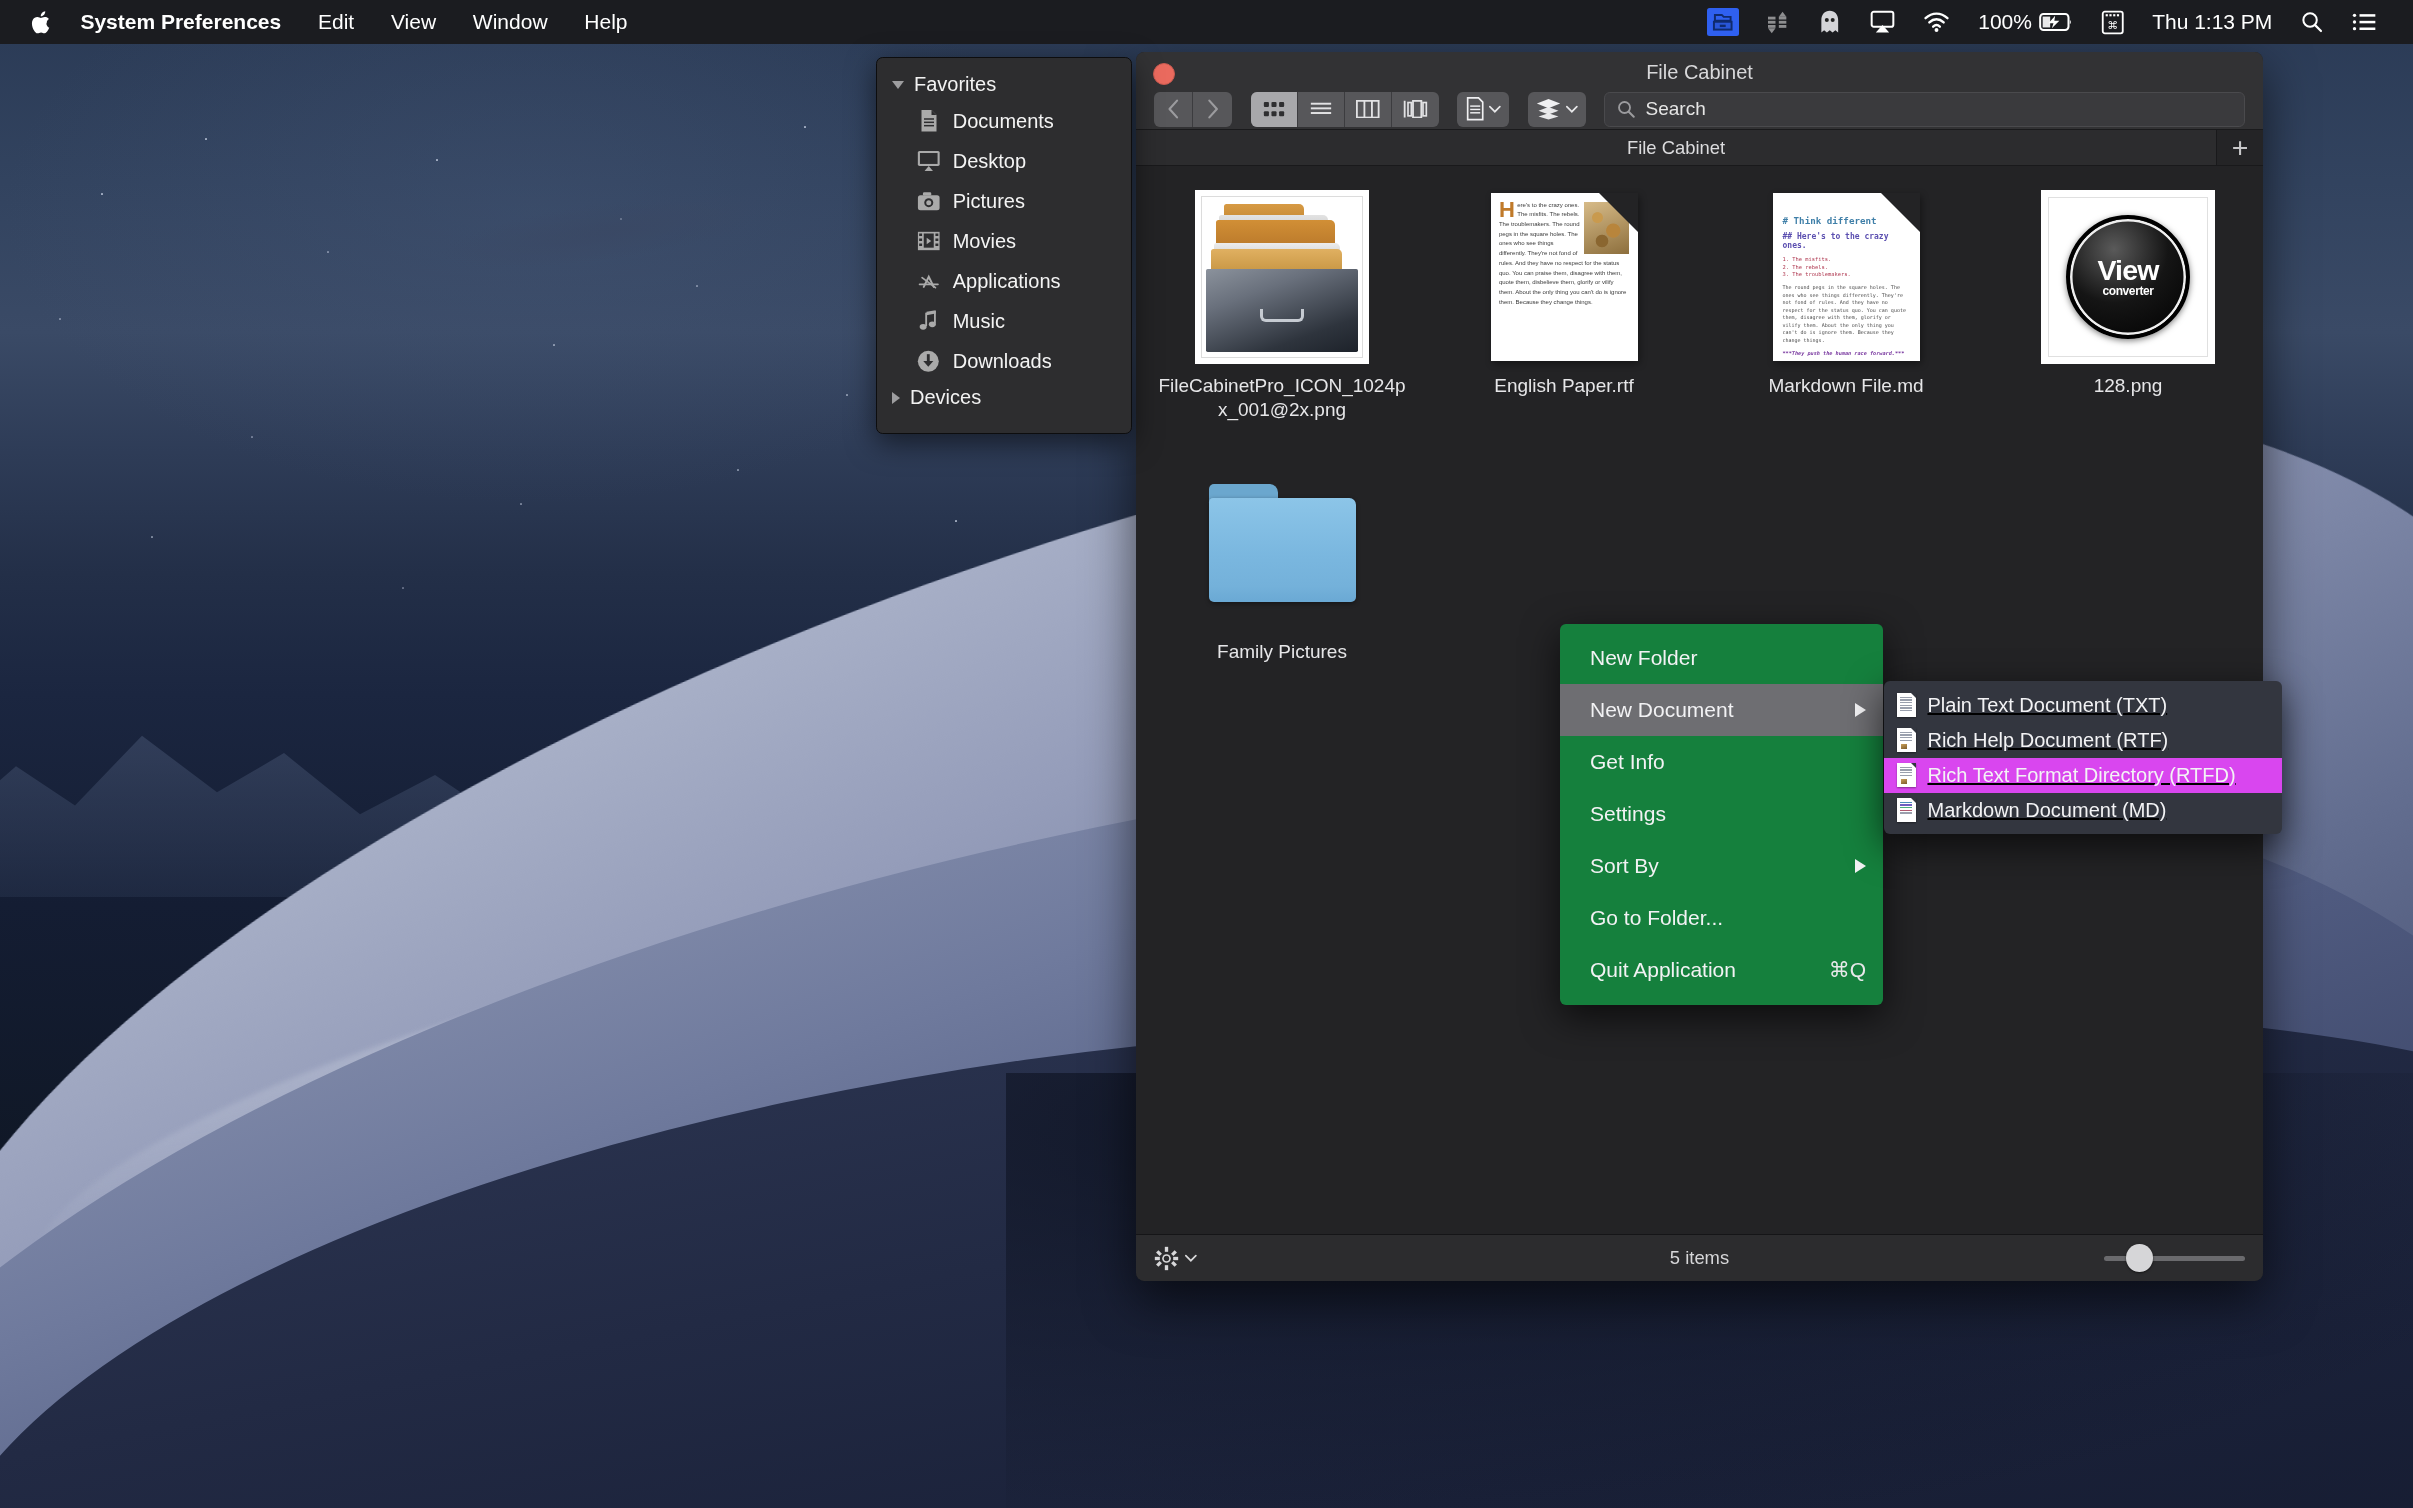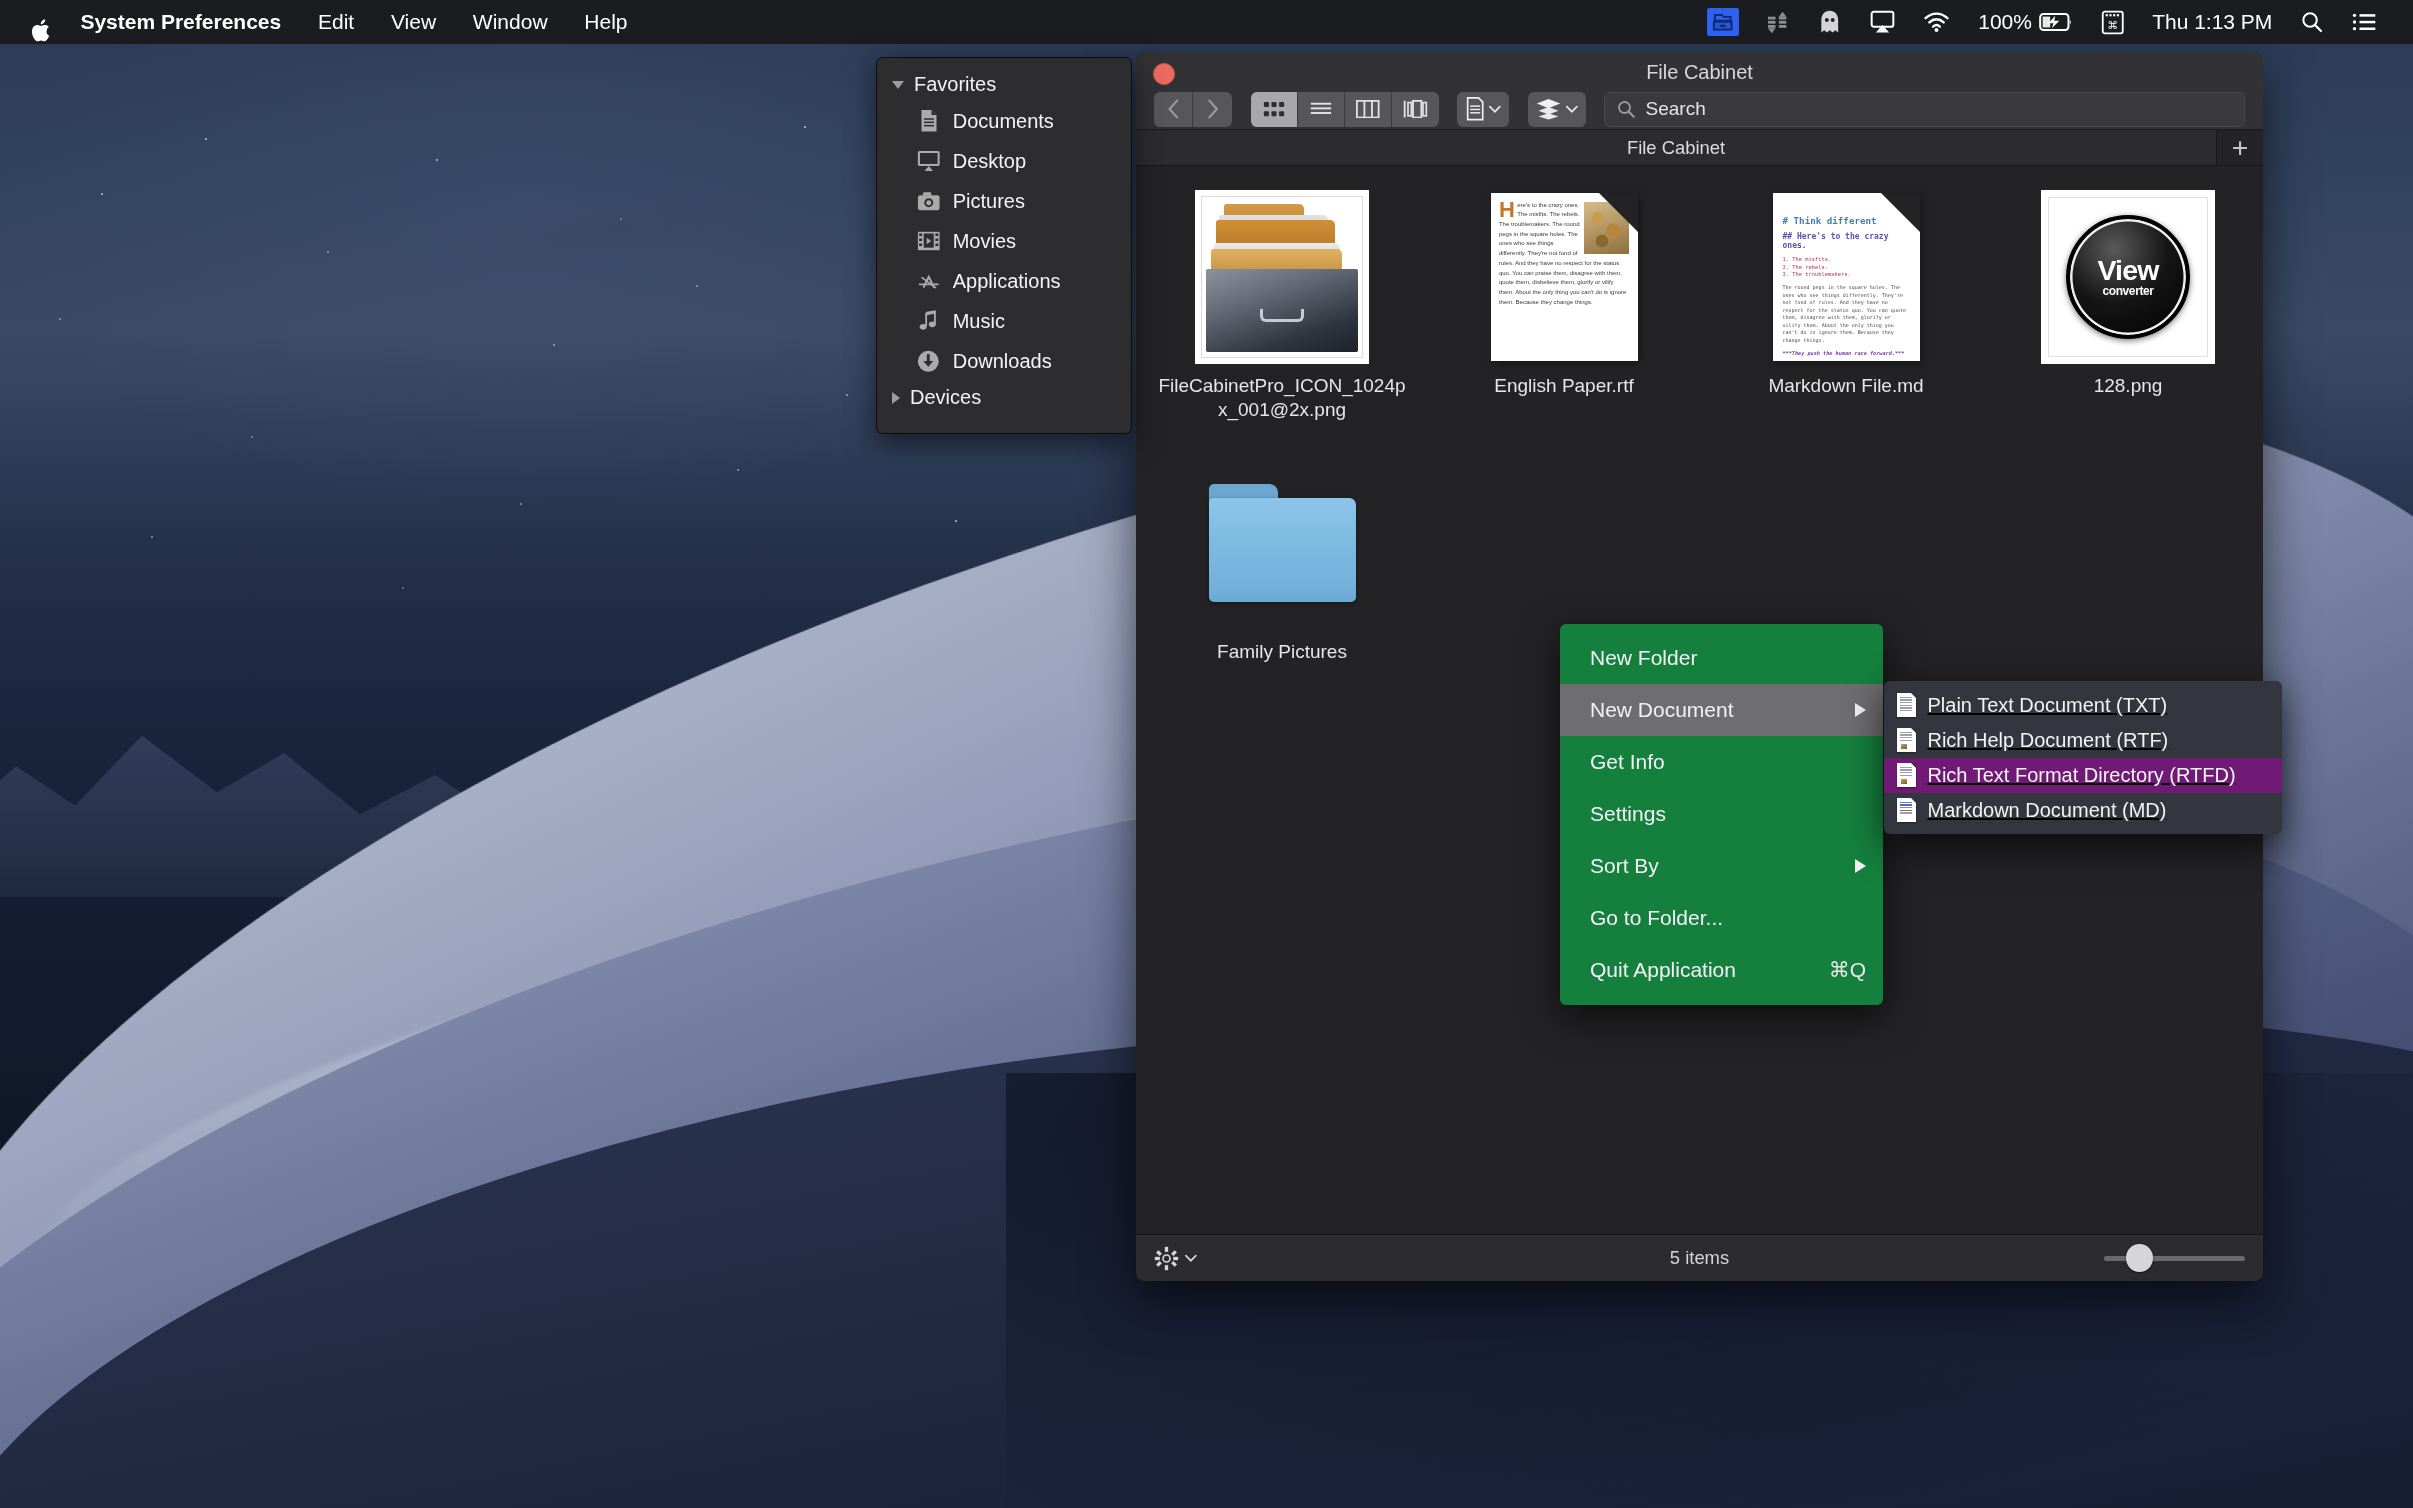--- a/index.html
+++ b/index.html
@@ -64,21 +64,21 @@
   }
 
   
   #menubar {
     position:absolute; left:0; top:0; width:2413px; height:44px;
     background:#1b1c20;
     display:flex; align-items:center;
     color:#fff; font-size:21px;
     z-index:50;
   }
-  .mb-left { display:flex; align-items:flex-end; gap:0; padding-left:22px; }
+  .mb-left { display:flex; align-items:center; gap:0; padding-left:22px; }
   .mb-apple { width:40px; display:flex; justify-content:center; align-items:center; }
   .mb-item { padding:0 18.4px; line-height:44px; white-space:nowrap; }
   .mb-item.bold { font-weight:bold; }
   .mb-right { margin-left:auto; display:flex; align-items:center; gap:0; padding-right:22px; }
   .mb-icon { padding:0 14.2px; display:flex; align-items:center; justify-content:center; height:44px; }
   .mb-clock { padding:0 13.4px; line-height:44px; white-space:nowrap; font-size:21px; }
   .cab-hl { background:#2f60f0; border-radius:2.5px; padding:2.5px 4.2px; display:flex; }
 
   
   #sidebar-popover {
@@ -315,21 +315,21 @@
     z-index:80;
     padding:6.7px 0;
     overflow:hidden;
     text-decoration:underline;
   }
   .sub-item {
     height:35px; display:flex; align-items:center; gap:11.7px;
     padding:0 13.4px;
     color:#f3f3f5; font-size:20px; white-space:nowrap;
   }
-  .sub-item.hl { background:#701a75; }
+  .sub-item.hl { background:#d946ef; }
   .mini-doc {
     width:18.4px; height:23.5px; background:#fff; position:relative; flex:0 0 18.4px;
     box-shadow:0 0.8px 1.7px rgba(0,0,0,.4);
   }
   .mini-doc::after {
     content:""; position:absolute; right:0; top:0;
     border-top:5.9px solid #33363f; border-left:5.9px solid transparent;
   }
   .mini-lines { position:absolute; left:2.5px; top:3.4px; right:3.4px; }
   .mini-lines i { display:block; height:1.3px; background:#9aa0ad; margin-bottom:1.3px; }

